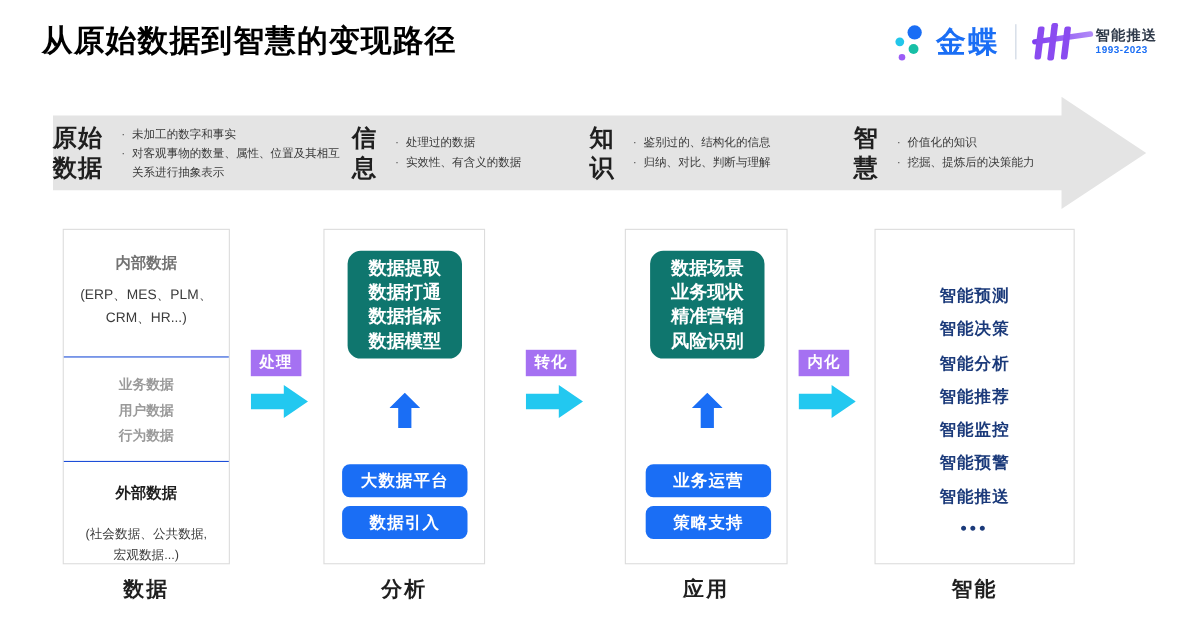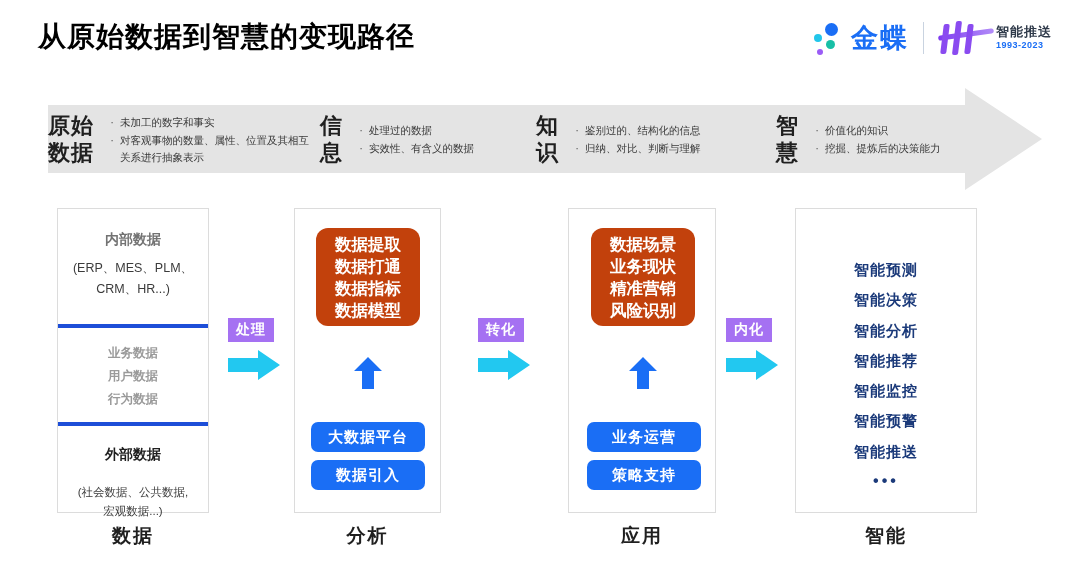--- a/index.html
+++ b/index.html
@@ -91,30 +91,30 @@
   .l1 { left: 57px;  width: 152px; }
   .l2 { left: 294px; width: 147px; }
   .l3 { left: 568px; width: 148px; }
   .l4 { left: 795px; width: 182px; }
 
   
   .c1-sec { padding: 0 6px; text-align: center; }
   .c1-top { padding-top: 22px; height: 115px; }
   .c1-top .hd { font-size: 14px; font-weight: bold; color: #737373; margin-bottom: 9px; }
   .c1-top .sub { font-size: 12.5px; color: #3b3b3b; line-height: 1.65; }
-  .c1-div { border-top: 4px solid #1d4ed8; }
+  .c1-div { border-top: 1px solid #1d4ed8; }
   .c1-mid { padding: 14px 6px 12px; text-align: center; }
   .c1-mid div { font-size: 12.5px; font-weight: bold; color: #9a9a9a; line-height: 1.82; }
   .c1-bot { padding-top: 20px; }
   .c1-bot .hd { font-size: 14px; font-weight: bold; color: #1f1f1f; margin-bottom: 19px; }
   .c1-bot .sub { font-size: 11.5px; color: #3b3b3b; line-height: 1.65; }
 
   
   .blue-card {
-    position: absolute; border-radius: 12px; background: #c2410c;
+    position: absolute; border-radius: 12px; background: #0f766e;
     color: #fff; font-weight: bold; text-align: center;
     display: flex; align-items: center; justify-content: center;
   }
   .big-card { top: 228px; width: 104px; height: 98px; font-size: 16.5px; line-height: 1.34; }
   .bc2 { left: 316px; }
   .bc3 { left: 591px; }
 
   .pill {
     position: absolute; border-radius: 7px; background: #1a6ef5;
     color: #fff; font-size: 15px; font-weight: bold;

